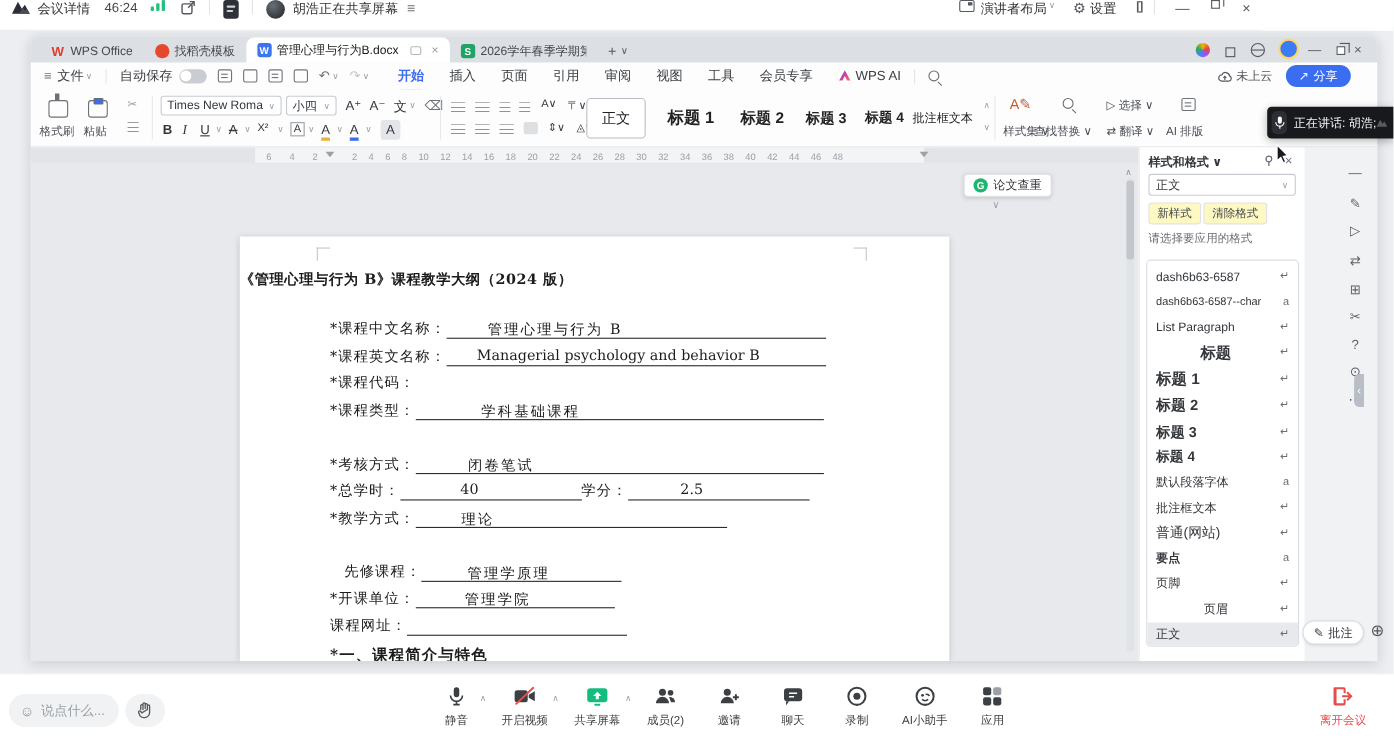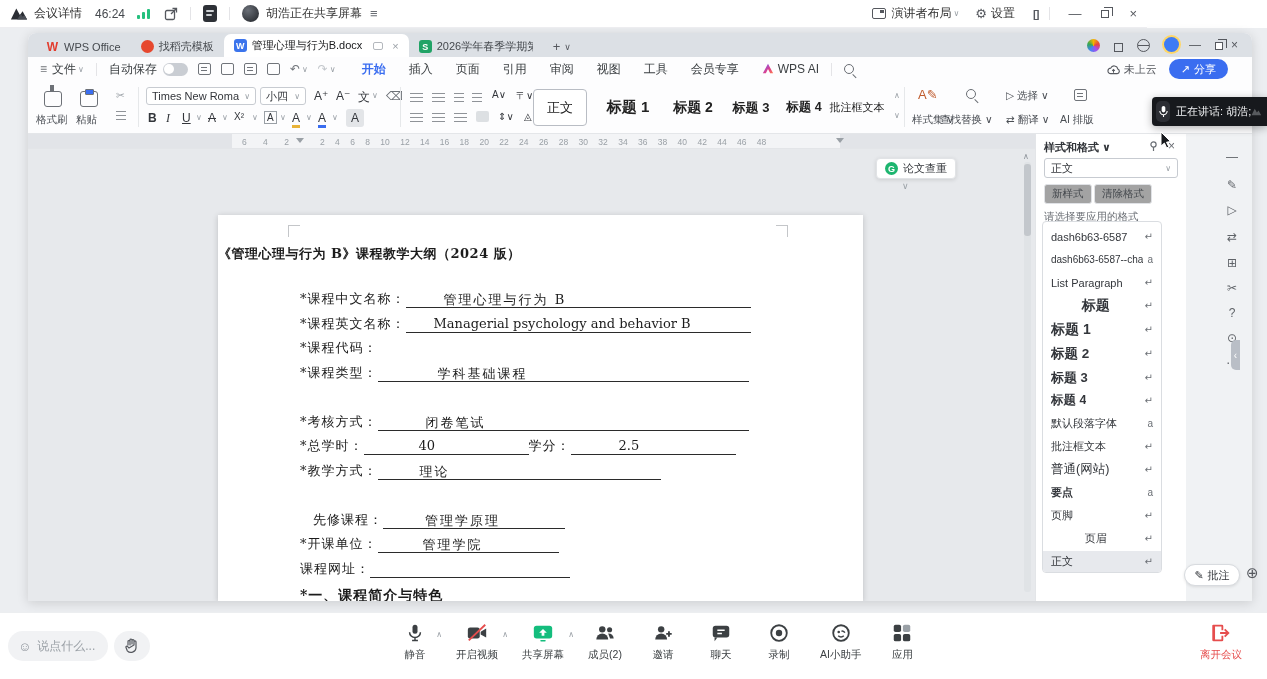--- a/index.html
+++ b/index.html
@@ -1,20 +1,20 @@
 <!DOCTYPE html>
 <html><head>
 <meta charset="utf-8">
 <style>
   *{box-sizing:border-box;margin:0;padding:0}
   body{width:1267px;height:679px;font-family:"Liberation Sans","DejaVu Sans",sans-serif;background:#fff}
   #screen{position:relative;width:1267px;height:679px;overflow:hidden;background:#fff;color:#333}
   .a{position:absolute}
   
-  .topbar{left:0;top:0;width:1147px;height:28px;background:#fff;border-bottom:1px solid #ededf0;display:flex;align-items:center;font-size:12px;color:#333;padding:0 10px;z-index:30}
+  .topbar{left:0;top:0;width:1147px;height:28px;background:#fff;border-bottom:1px solid #ededf0;display:flex;align-items:flex-start;font-size:12px;color:#333;padding:0 10px;z-index:30}
   .tb-sep{width:1px;height:13px;background:#e4e4e7;margin:0 12px}
   .sig{display:inline-flex;align-items:flex-end;gap:2px;margin-left:12px}
   .sig i{width:3px;border-radius:1px;background:#25c07e;display:block}
   .ext-icon{margin-left:14px;color:#55585e}
   .doctile{width:14px;height:17px;border-radius:3px;background:#2e3137;position:relative}
   .doctile::before,.doctile::after{content:"";position:absolute;left:3px;height:1.5px;background:#cfd2d6;border-radius:1px}
   .doctile::before{top:5px;width:8px}.doctile::after{top:9px;width:6px}
   .sphere{width:17px;height:17px;border-radius:50%;background:radial-gradient(circle at 35% 30%,#6a6f77,#1e2126)}
   .hamb{color:#6a6e74;font-size:13px;margin-left:8px}
   .layout-ic{width:14px;height:11px;border:1.3px solid #55585e;border-radius:2px;position:relative}
@@ -89,22 +89,22 @@
   .dval{font-size:13px;letter-spacing:2px;white-space:nowrap}
   .dval.en{letter-spacing:0}
   .dsec{position:absolute;left:82px;font-size:14px;font-weight:bold;letter-spacing:1px}
   .gpill{position:absolute;background:#fff;border:1px solid #e1e3e6;border-radius:4px;box-shadow:0 1px 4px rgba(0,0,0,.12);display:flex;align-items:center;gap:5px;padding:0 8px;height:21px;font-size:11px;color:#33363b}
   .gbadge{width:13px;height:13px;border-radius:50%;background:#1db56f;color:#fff;font-size:9px;font-weight:bold;display:flex;align-items:center;justify-content:center}
   .scrollv{position:absolute;width:7px;background:#e0e3e6;border-radius:3px}
   .thumb{position:absolute;left:0;width:7px;background:#c3c7cc;border-radius:3px}
   
   .panel{position:absolute;left:1007px;top:101px;width:151px;height:467px;background:#fff;border-left:1px solid #e3e5e8;font-size:11px;color:#33363b}
   .psel{position:absolute;left:8px;top:24px;width:134px;height:20px;border:1px solid #c7cbd1;border-radius:3px;background:#fff;display:flex;align-items:center;justify-content:space-between;padding:0 6px;font-size:11px}
-  .pbtn{position:absolute;top:50px;height:20px;background:#a3a3a3;border:1px solid #e0e2e6;border-radius:3px;font-size:10.5px;display:flex;align-items:center;padding:0 7px;color:#45494e}
-  .plist{position:absolute;left:6px;top:87px;width:120px;height:352px;border:1px solid #dadde1;border-radius:4px;background:#fff;overflow:hidden}
+  .pbtn{position:absolute;top:50px;height:20px;background:#fef9c3;border:1px solid #e0e2e6;border-radius:3px;font-size:10.5px;display:flex;align-items:center;padding:0 7px;color:#45494e}
+  .plist{position:absolute;left:6px;top:102px;width:139px;height:352px;border:1px solid #dadde1;border-radius:4px;background:#fff;overflow:hidden}
   .ps{position:absolute;left:0;width:100%;height:21px;display:flex;align-items:center;padding:0 8px;justify-content:space-between}
   .psl{white-space:nowrap;overflow:hidden}
   .psm{color:#6a6e74;font-size:10px;flex:0 0 auto;margin-left:4px}
   .ps.sel{background:#e7e9ed}
   .b{font-weight:bold}
   
   .strip{position:absolute;left:1158px;top:101px;width:66px;height:467px;background:#f0f2f4}
   .sic{position:absolute;left:36px;width:20px;text-align:center;font-size:12px;color:#5f6368}
   .cmtpill{position:absolute;left:1156px;top:531px;width:56px;height:22px;border:1px solid #d8dbdf;border-radius:11px;background:#fff;box-shadow:0 1px 3px rgba(0,0,0,.1);display:flex;align-items:center;justify-content:center;gap:4px;font-size:11px;color:#33363b}
   .zoomic{position:absolute;left:1218px;top:531px;font-size:15px;color:#55585e}

